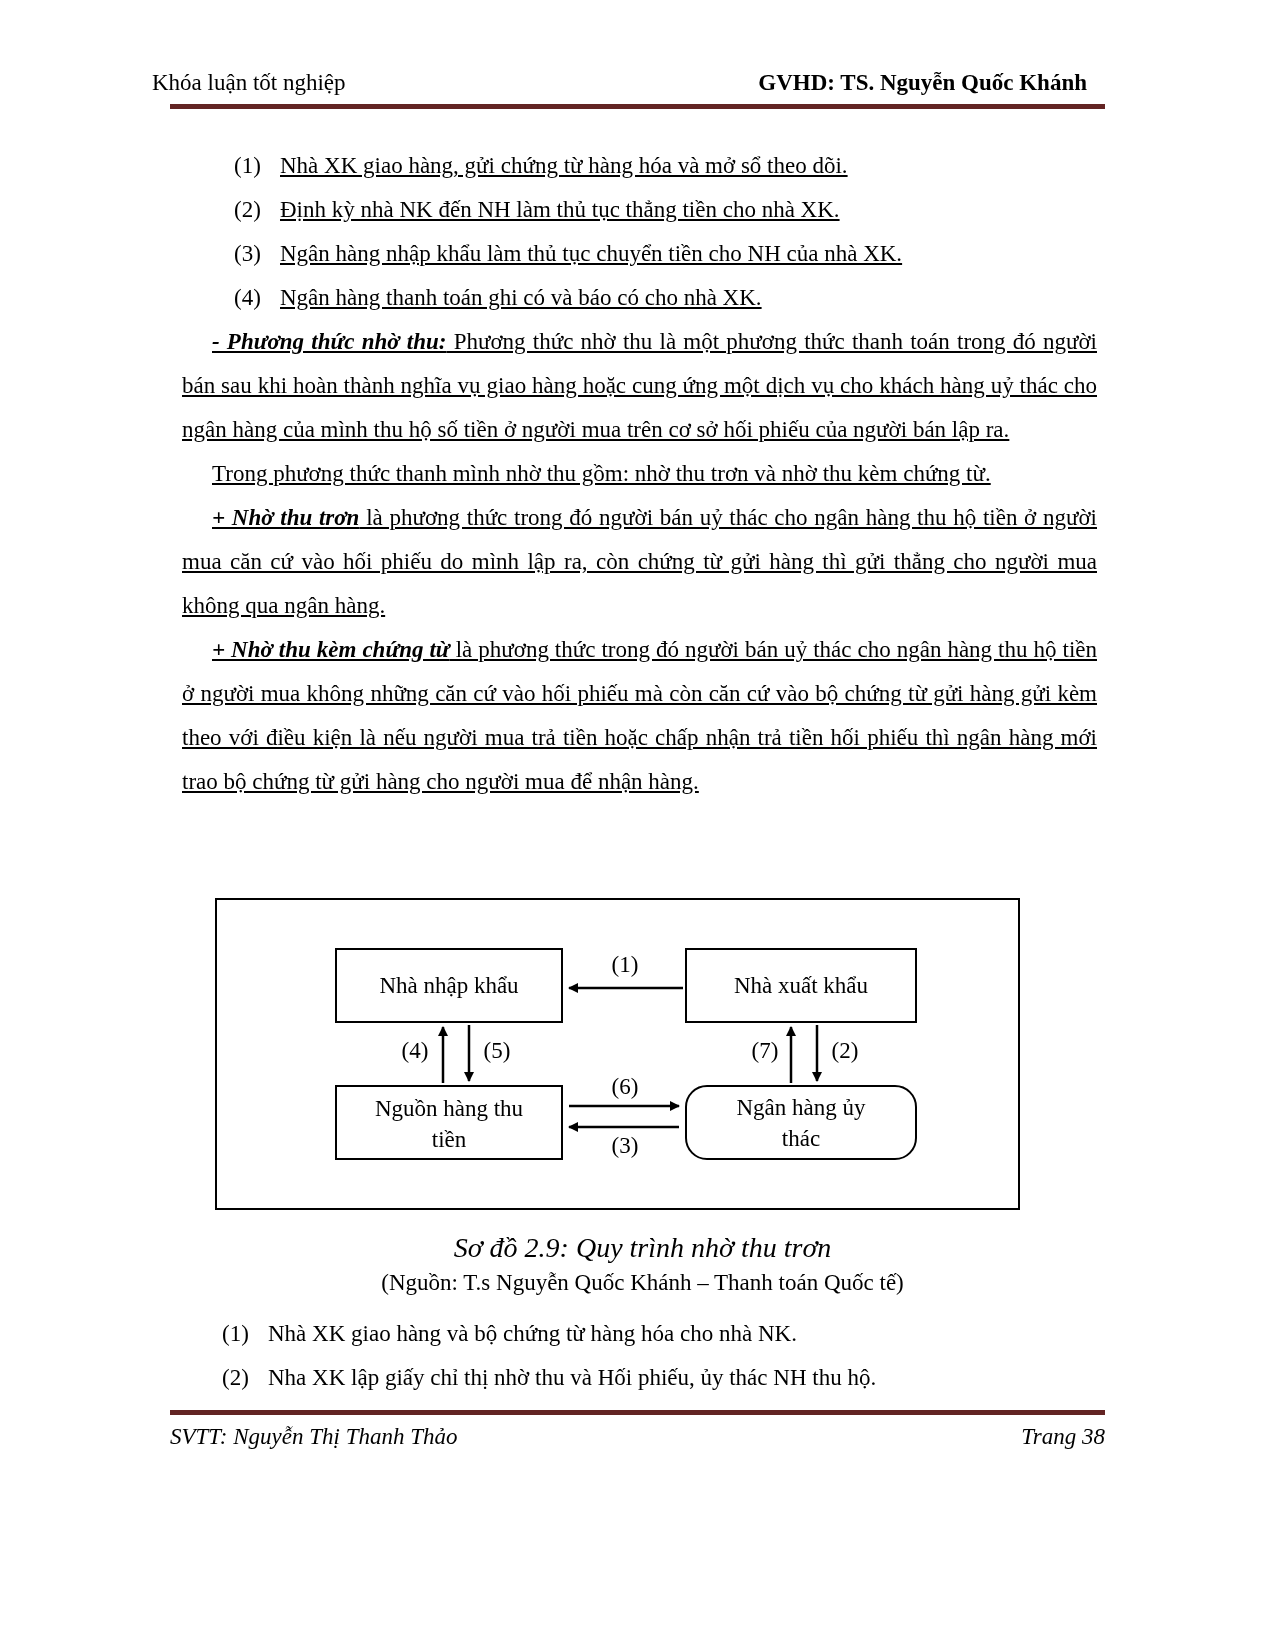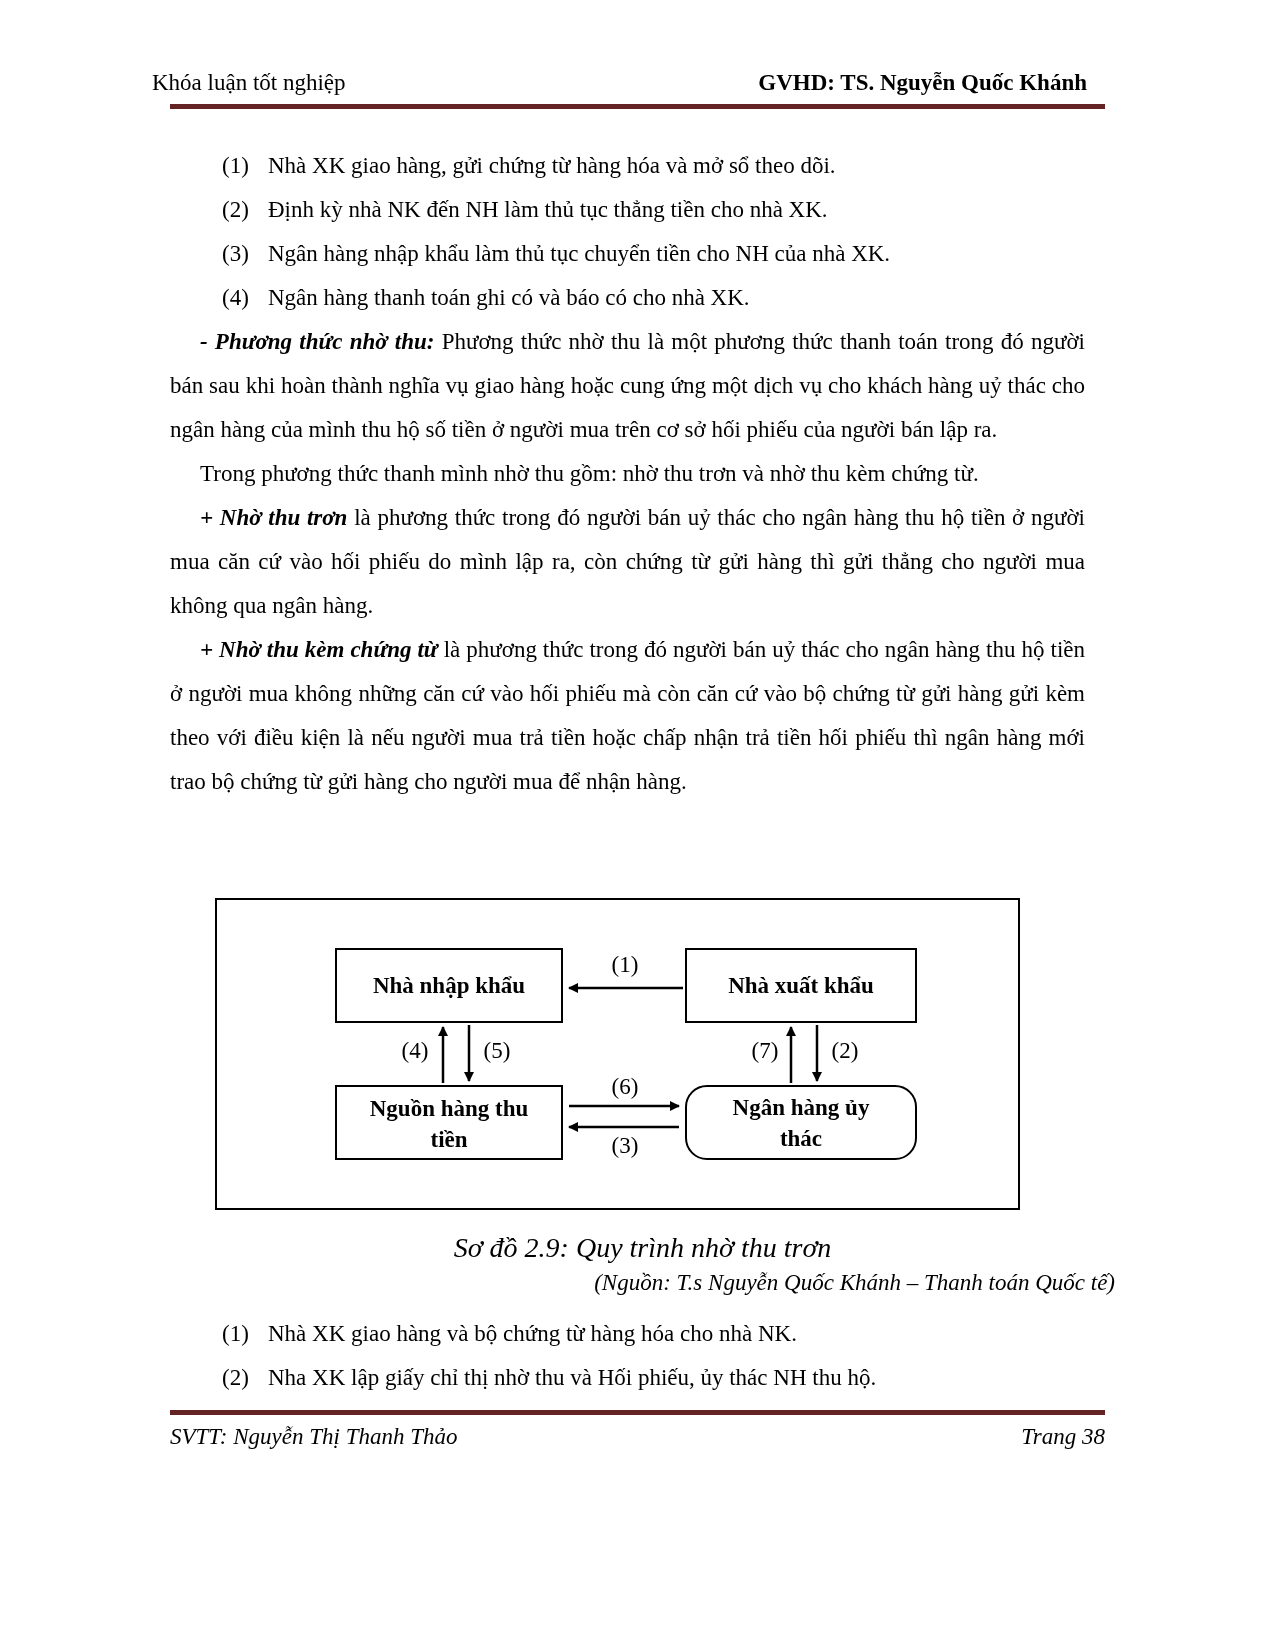--- a/index.html
+++ b/index.html
@@ -19,55 +19,55 @@
   .hdr-right { font-weight:bold; }
   .rule { position:absolute; left:170px; width:935px; height:5px; background:var(--rule,#632423); }
   .rule-top { top:104px; }
   .rule-bottom { top:1410px; }
   .footer {
     position:absolute; top:1424px; left:170px; width:935px;
     display:flex; justify-content:space-between; font-style:italic;
   }
 
   
-  .seg-text { position:absolute; top:138px; left:170px; width:915px; }
+  .seg-text { position:absolute; top:138px; left:182px; width:915px;text-decoration:underline; }
   .steps { list-style:none; margin:6px 0 0 52px; }
   .step { line-height:44px; white-space:nowrap; }
   .step-num { display:inline-block; width:46px; }
   .para { text-align:justify; line-height:44px; text-indent:30px; }
   .lead { font-weight:bold; font-style:italic; }
 
   
   .diagram {
     position:absolute; top:898px; left:215px; width:805px; height:312px;
     border:2px solid #000; background:#fff;
   }
   .arrows { position:absolute; left:0; top:0; width:100%; height:100%; }
   .dbox {
     position:absolute; border:2px solid #000; background:#fff;
     display:flex; align-items:center; justify-content:center;
-    text-align:center; line-height:31px; padding:0 32px; overflow:hidden;font-weight:bold;
+    text-align:center; line-height:31px; padding:0 32px; overflow:hidden;
   }
   .dbox-importer   { left:118px; top:48px;  width:228px; height:75px; }
   .dbox-exporter   { left:468px; top:48px;  width:232px; height:75px; }
   .dbox-collecting { left:118px; top:185px; width:228px; height:75px; align-items:flex-start; padding-top:6px; }
   .dbox-remitting  { left:468px; top:185px; width:232px; height:75px;border-radius:22px; }
   .dlabel { position:absolute; width:44px; text-align:center; line-height:30px; }
   .dl-1 { left:386px; top:50px; }
   .dl-4 { left:176px; top:136px; }
   .dl-5 { left:258px; top:136px; }
   .dl-7 { left:526px; top:136px; }
   .dl-2 { left:606px; top:136px; }
   .dl-6 { left:386px; top:172px; }
   .dl-3 { left:386px; top:231px; }
 
   
   .caption { position:absolute; top:1230px; left:170px; width:945px; text-align:center; }
   .cap-title  { font-weight:normal; font-style:italic; font-size:28px; line-height:36px; }
-  .cap-source { font-style:italic; font-size:23px; line-height:34px;text-align:right; }
+  .cap-source { font-size:23px; line-height:34px; }
   .list-bottom { position:absolute; top:1306px; left:170px; width:915px; }
 </style>
 </head>
 <body>
 
 <div class="page">
 
   <div class="header">
     <span class="hdr-left">Khóa luận tốt nghiệp</span>
     <span class="hdr-right">GVHD: TS. Nguyễn Quốc Khánh</span>

